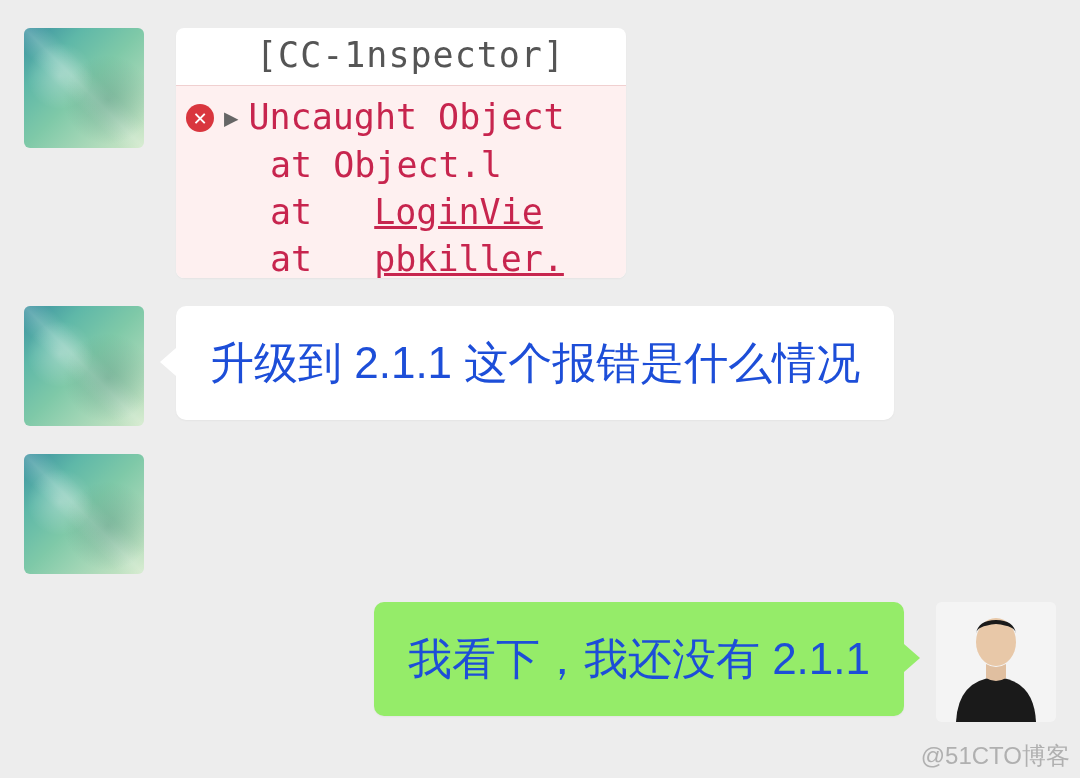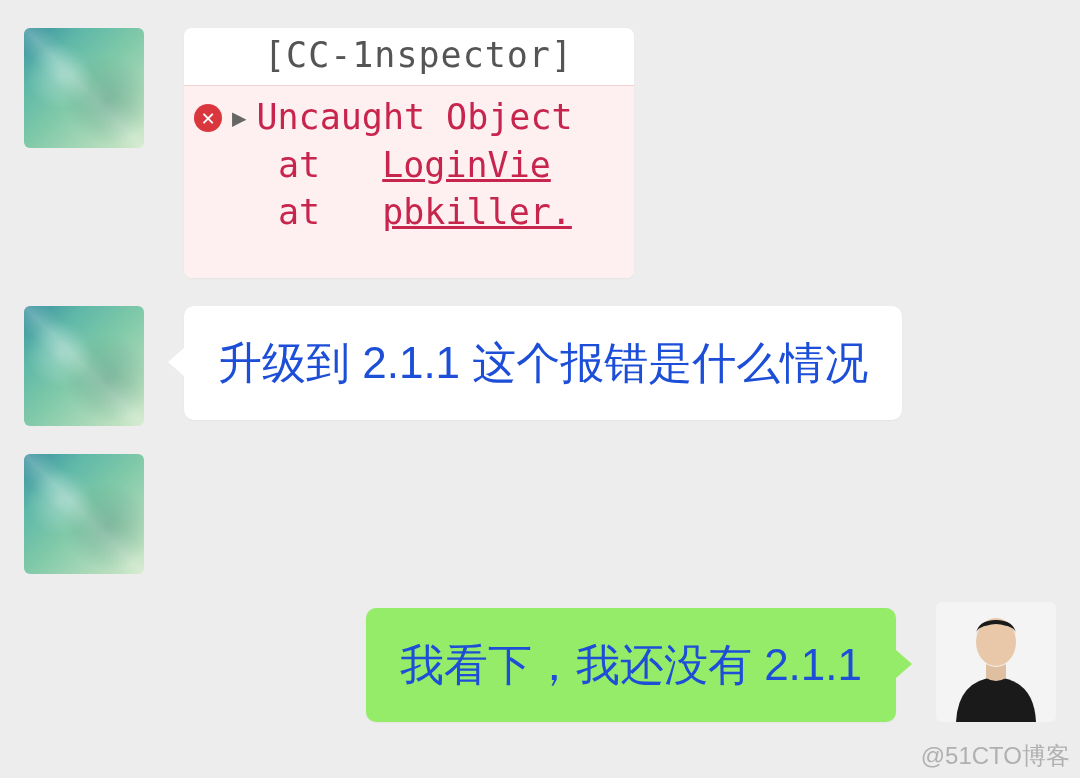--- a/index.html
+++ b/index.html
@@ -13,25 +13,24 @@
     }
     .chat-container {
       padding: 28px 24px 24px 24px;
       display: flex;
       flex-direction: column;
       gap: 28px;
     }
     .message-row {
       display: flex;
       align-items: flex-start;
-      gap: 40px;
+      gap: 32px;
     }
     .message-row.right {
       flex-direction: row-reverse;
-      align-items: flex-end;
     }
     .avatar {
       width: 120px;
       height: 120px;
       border-radius: 6px;
       flex-shrink: 0;
       overflow: hidden;
     }
     .avatar-other {
       background: linear-gradient(135deg, #3a8fa0 0%, #5fb8a8 25%, #7fc9a8 50%, #a8d8b8 75%, #d0e8c8 100%);
@@ -165,20 +164,23 @@
     <div class="image-bubble">
       <div class="console-img">
         <div class="console-line1">[CC-1nspector] </div>
         <div class="error-section">
           <div class="error-row">
             <span class="error-icon">✕</span>
             <span class="tri">▶</span>
             <span class="error-red">Uncaught Object</span>
           </div>
           <div class="error-stack">
+            <span class="at">at </span><span>Object.l</span>
+          </div>
+          <div class="error-stack">
             <span class="at">at </span><span class="link">LoginVie</span>
           </div>
           <div class="error-stack">
             <span class="at">at </span><span class="link">pbkiller.</span>
           </div>
         </div>
       </div>
     </div>
   </div>
 

